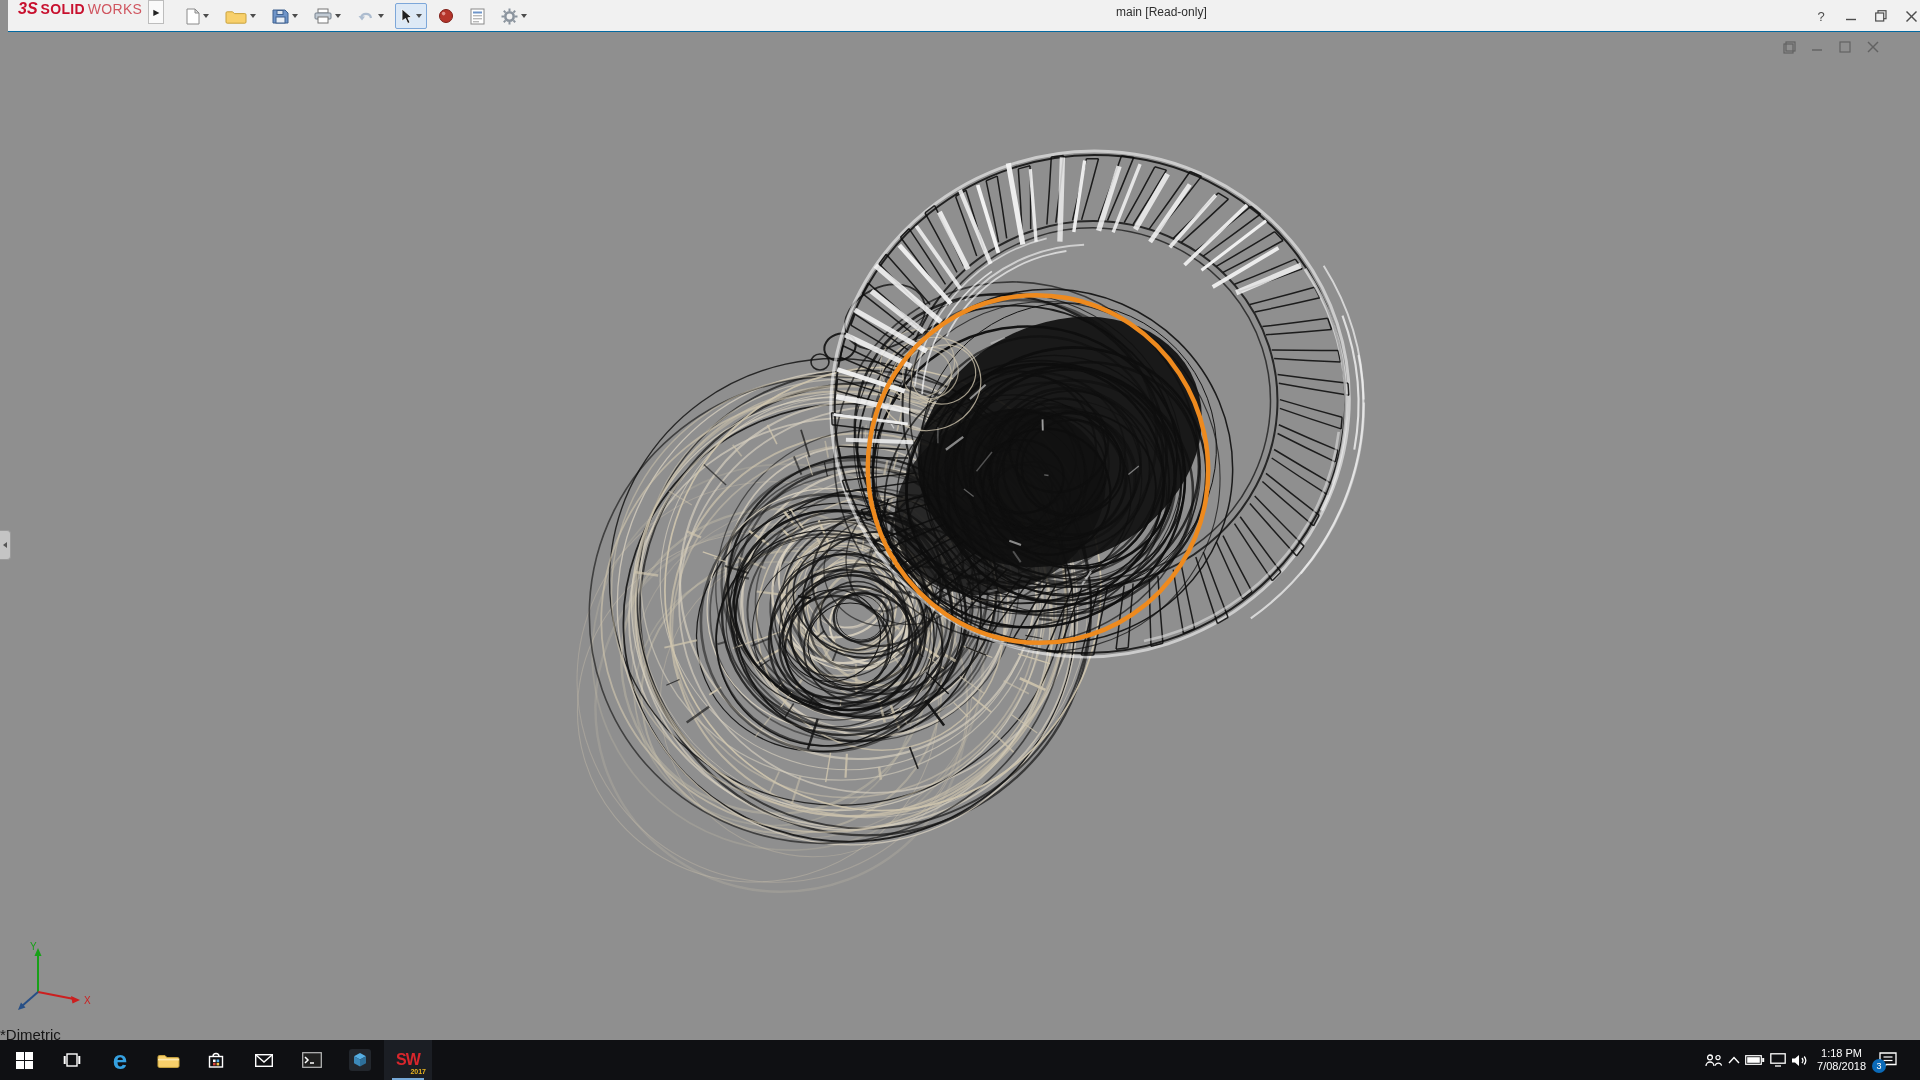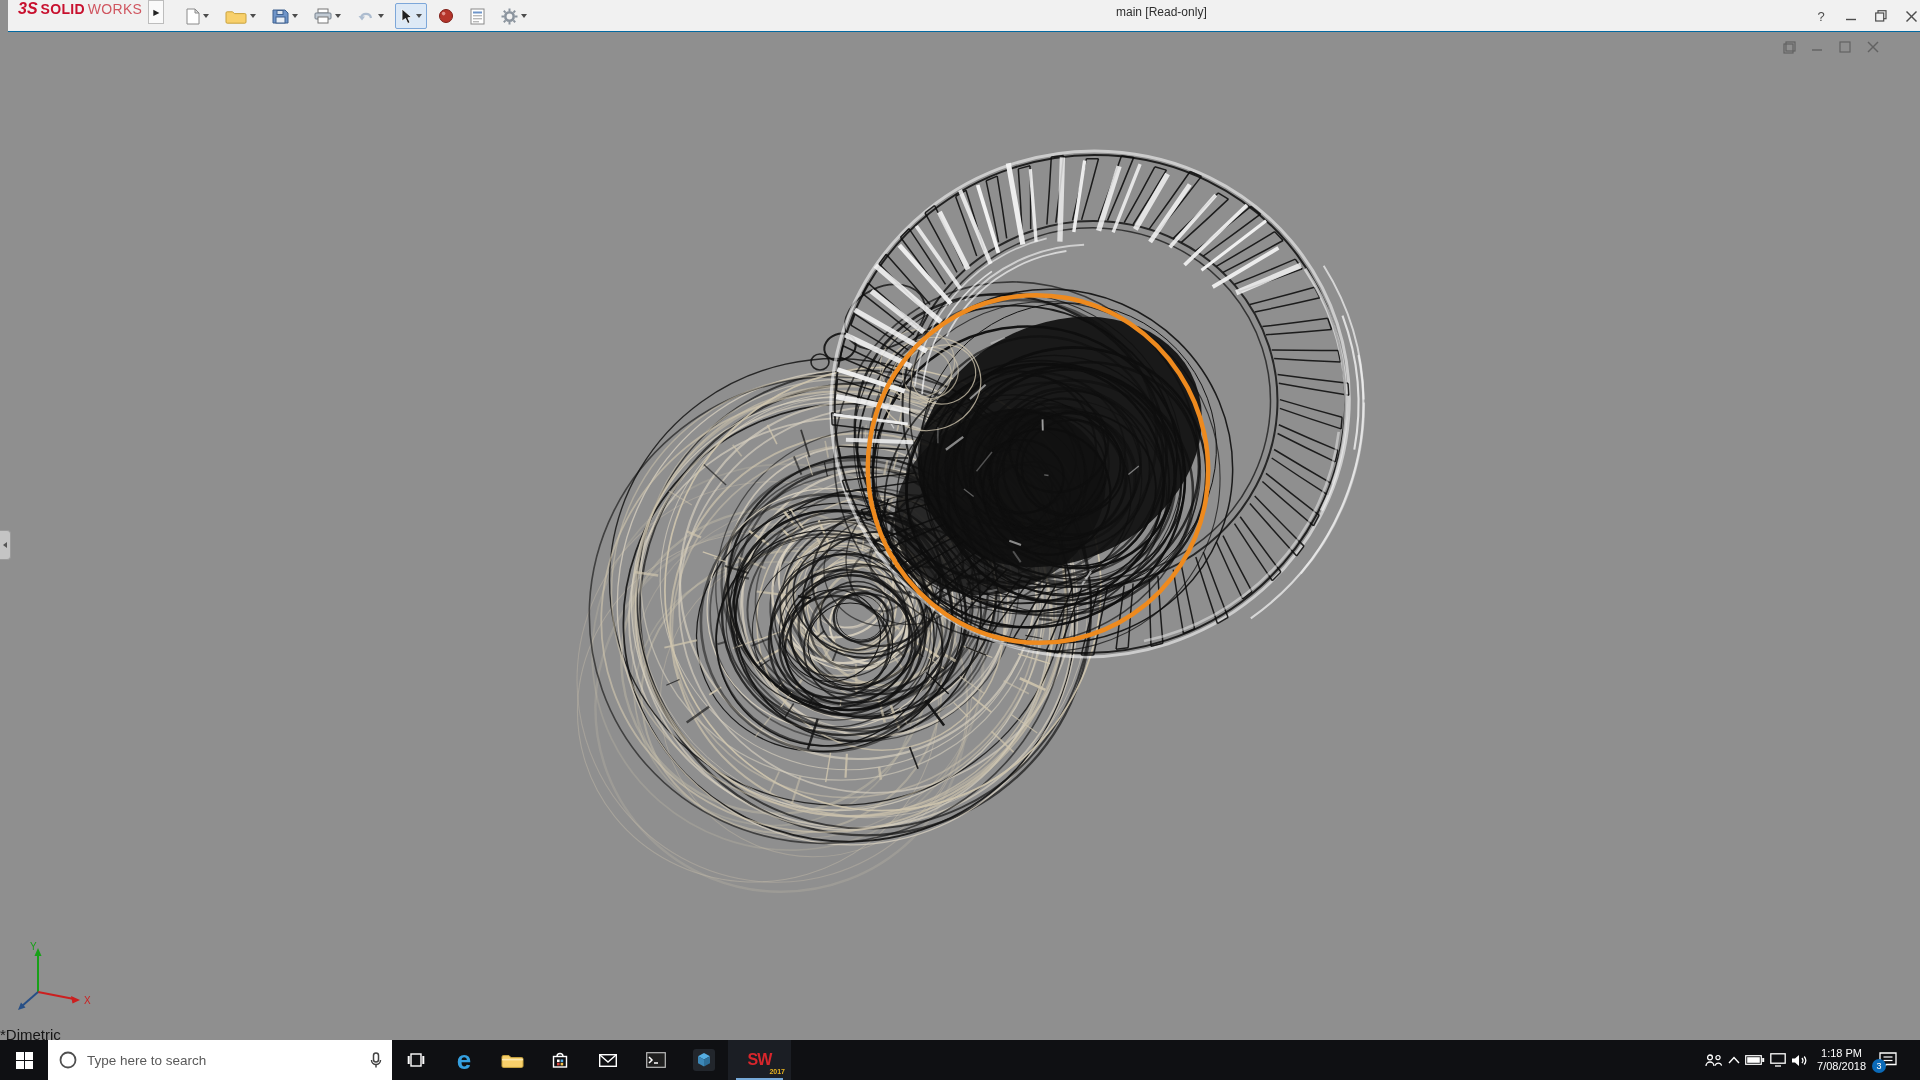--- a/index.html
+++ b/index.html
@@ -29,21 +29,21 @@
   .pane-tab .tri{width:0;height:0;border-top:3.5px solid transparent;border-bottom:3.5px solid transparent;border-right:4.5px solid #555}
   .triad{position:absolute;left:8px;bottom:18px}
   .view-label{position:absolute;left:0;bottom:-3px;font-size:15px;color:#161616}
 
   
   .taskbar{position:absolute;bottom:0;left:0;width:1920px;height:40px;background:#0f1013;display:flex;align-items:stretch;z-index:40}
   .tk-btn{width:48px;display:flex;align-items:center;justify-content:center;position:relative}
   .search{width:344px;background:#ffffff;display:flex;align-items:center;gap:9px;padding:0 10px}
   .search input{flex:1;border:none;outline:none;background:transparent;font-size:13.5px;color:#3c3c3c;font-family:"Liberation Sans",sans-serif}
   .search input::placeholder{color:#595959;opacity:1}
-  .sw-btn{width:63px;display:flex;align-items:center;justify-content:center;position:relative;background:#1b1e24}
+  .sw-btn{width:48px;display:flex;align-items:center;justify-content:center;position:relative;background:#1b1e24}
   .sw-mark{color:#d8262c;font-weight:bold;font-size:16px;letter-spacing:-1px;position:relative}
   .sw-year{position:absolute;right:6px;bottom:5px;color:#e8b320;font-size:7px;font-weight:bold}
   .run-bar{position:absolute;left:8px;right:8px;bottom:0;height:2px;background:#76a9d8}
   .tray{margin-left:auto;display:flex;align-items:center;gap:5px;padding-right:6px}
   .tray-btn{display:flex;align-items:center;justify-content:center;position:relative}
   .clock{color:#fff;font-size:11px;line-height:13px;text-align:center;padding:0 4px}
   .badge{position:absolute;left:-7px;bottom:-4px;width:14px;height:14px;border-radius:50%;background:#0b6ab8;color:#fff;font-size:9px;display:flex;align-items:center;justify-content:center}
   .show-desktop{width:6px;border-left:1px solid rgba(255,255,255,.28)}
   .edge-e{color:#35a0e0;font-weight:bold;font-size:26px;line-height:26px}
   .cmd-box{position:relative}
@@ -699,31 +699,20 @@
 <div class="taskbar">
   <div class="tk-btn">
     <svg width="17" height="17">
         <rect x="0" y="0" width="8" height="8" fill="#ffffff"></rect>
         <rect x="9" y="0" width="8" height="8" fill="#ffffff"></rect>
         <rect x="0" y="9" width="8" height="8" fill="#ffffff"></rect>
         <rect x="9" y="9" width="8" height="8" fill="#ffffff"></rect>
       </svg>
   </div>
 
-  <div class="search">
-    <svg width="20" height="20">
-        <circle cx="10" cy="10" r="7.5" fill="none" stroke="#4f4f4f" stroke-width="1.8"></circle>
-      </svg>
-    <input type="text" placeholder="Type here to search" style="">
-    <svg width="12" height="17">
-        <rect x="3.5" y="1" width="5" height="9" rx="2.5" fill="none" stroke="#444444" stroke-width="1.5"></rect>
-        <path d="M1.5 8 a4.5 4.5 0 0 0 9 0" fill="none" stroke="#444444" stroke-width="1.5"></path>
-        <line x1="6" y1="12.5" x2="6" y2="15.5" stroke="#444444" stroke-width="1.5"></line>
-      </svg>
-  </div>
 
   <div class="tk-btn">
     <svg width="18" height="14">
         <rect x="4" y="1" width="10" height="12" fill="none" stroke="#ffffff" stroke-width="1.4"></rect>
         <rect x="0.7" y="3" width="2" height="8" fill="#ffffff"></rect>
         <rect x="15.3" y="3" width="2" height="8" fill="#ffffff"></rect>
       </svg>
   </div>
   <div class="tk-btn">
     <span class="edge-e">e</span>

